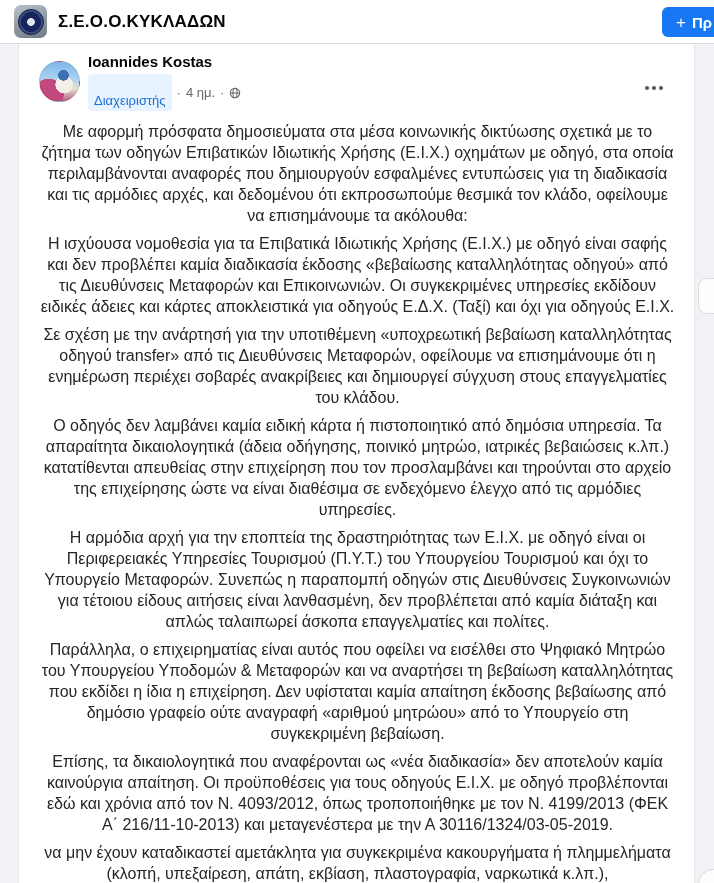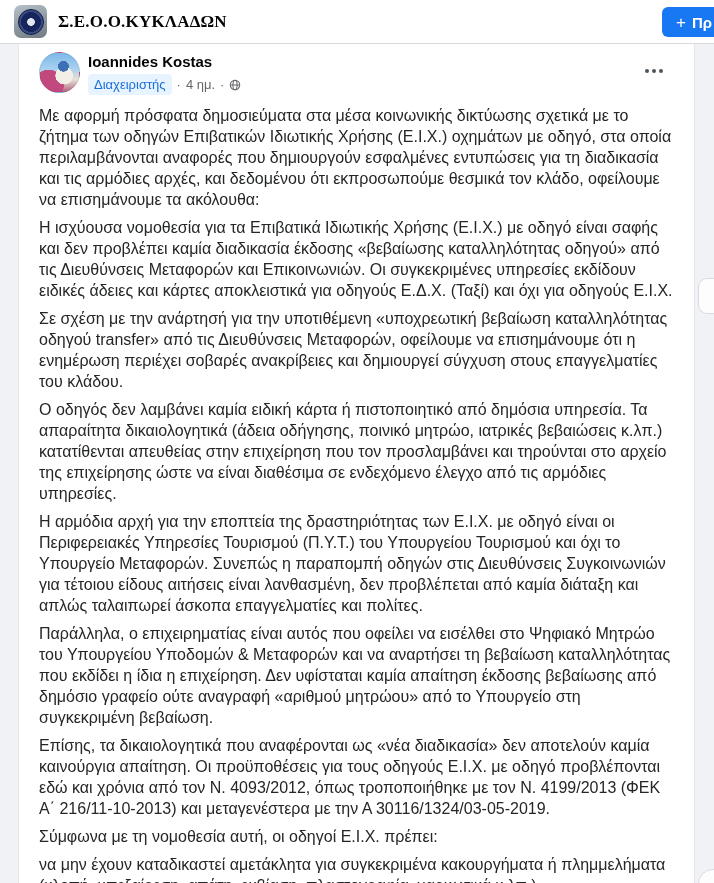--- a/index.html
+++ b/index.html
@@ -34,21 +34,20 @@
     background:
       radial-gradient(circle at 50% 50%, #dfe8ee 0 22%, #16265c 23% 58%, #3b4c85 59% 78%, #101d45 79% 100%);
     border: 1px solid #0e1a3e;
   }
   .page-title {
     font-size: 17px;
     font-weight: bold;
     color: #050505;
     margin-left: 11px;
     letter-spacing: .2px;
-    font-family: Liberation Serif, serif;
   }
   .promote-btn {
     position: absolute;
     top: 7px;
     right: -68px;
     width: 120px;
     height: 30px;
     background: #1877f2;
     color: #ffffff;
     border: none;
@@ -70,60 +69,61 @@
     margin-left: 18px;
     width: 677px;
     min-height: 839px;
     background: #ffffff;
     border-left: 1px solid #e4e6ea;
     border-right: 1px solid #e4e6ea;
     padding: 7px 16px 14px 13px;
   }
 
   
-  .post-header { display: flex; align-items: flex-start; }
+  .post-header { display: flex; align-items: center; }
   .avatar {
     width: 41px; height: 41px; border-radius: 50%;
     flex: 0 0 auto;
     margin: 1px 8px 0 7px;
     border: 1px solid rgba(0,0,0,.08);
     background:
       radial-gradient(circle at 60% 34%, #3d6fb5 0 15%, rgba(0,0,0,0) 16%),
       radial-gradient(circle at 62% 58%, #f3efe7 0 26%, rgba(0,0,0,0) 27%),
       radial-gradient(circle at 22% 82%, #c2497e 0 34%, rgba(0,0,0,0) 35%),
       linear-gradient(180deg, #7db8e9 0%, #a9d1ef 42%, #e6e0d6 68%, #b4637f 100%);
   }
   .author-block { display: flex; flex-direction: column; gap: 3px; padding-top: 2px; }
   .author-name { font-size: 15px; font-weight: bold; color: #050505; line-height: 1.2; }
   .meta-row { display: flex; align-items: center; gap: 5px; font-size: 13px; color: #65676b; }
   .admin-badge {
     background: #e7f3ff;
     color: #1a6ed8;
     font-size: 13px;
-    padding: 3px 6px 2px;
+    padding: 19px 6px 2px;
     border-radius: 4px;
     line-height: 1.25;
   }
   .globe-icon svg { display: block; }
   .more-btn {
     margin-left: auto;
     margin-right: 11px;
     margin-top: 14px;
     background: none; border: none; cursor: pointer;
     display: flex; gap: 3px; padding: 4px;
   }
   .more-btn i { width: 4px; height: 4px; border-radius: 50%; background: #50555b; }
 
   
   .post-body { margin-top: 10px; padding-left: 7px; padding-right: 2px; }
   .post-body p {
     font-size: 16px;
     line-height: 21px;
     color: #242628;
     margin-bottom: 7px;
+    text-align: center;
   }
 
   
   .edge-tab {
     position: absolute;
     right: 0;
     top: 234px;
     width: 16px;
     height: 36px;
     background: #fdfdfe;
@@ -185,21 +185,20 @@
     </header>
 
     <div class="post-body">
       <p>Με αφορμή πρόσφατα δημοσιεύματα στα μέσα κοινωνικής δικτύωσης σχετικά με το ζήτημα των οδηγών Επιβατικών Ιδιωτικής Χρήσης (Ε.Ι.Χ.) οχημάτων με οδηγό, στα οποία περιλαμβάνονται αναφορές που δημιουργούν εσφαλμένες εντυπώσεις για τη διαδικασία και τις αρμόδιες αρχές, και δεδομένου ότι εκπροσωπούμε θεσμικά τον κλάδο, οφείλουμε να επισημάνουμε τα ακόλουθα:</p>
       <p>Η ισχύουσα νομοθεσία για τα Επιβατικά Ιδιωτικής Χρήσης (Ε.Ι.Χ.) με οδηγό είναι σαφής και δεν προβλέπει καμία διαδικασία έκδοσης «βεβαίωσης καταλληλότητας οδηγού» από τις Διευθύνσεις Μεταφορών και Επικοινωνιών. Οι συγκεκριμένες υπηρεσίες εκδίδουν ειδικές άδειες και κάρτες αποκλειστικά για οδηγούς Ε.Δ.Χ. (Ταξί) και όχι για οδηγούς Ε.Ι.Χ.</p>
       <p>Σε σχέση με την ανάρτησή για την υποτιθέμενη «υποχρεωτική βεβαίωση καταλληλότητας οδηγού transfer» από τις Διευθύνσεις Μεταφορών, οφείλουμε να επισημάνουμε ότι η ενημέρωση περιέχει σοβαρές ανακρίβειες και δημιουργεί σύγχυση στους επαγγελματίες του κλάδου.</p>
       <p>Ο οδηγός δεν λαμβάνει καμία ειδική κάρτα ή πιστοποιητικό από δημόσια υπηρεσία. Τα απαραίτητα δικαιολογητικά (άδεια οδήγησης, ποινικό μητρώο, ιατρικές βεβαιώσεις κ.λπ.) κατατίθενται απευθείας στην επιχείρηση που τον προσλαμβάνει και τηρούνται στο αρχείο της επιχείρησης ώστε να είναι διαθέσιμα σε ενδεχόμενο έλεγχο από τις αρμόδιες υπηρεσίες.</p>
       <p>Η αρμόδια αρχή για την εποπτεία της δραστηριότητας των Ε.Ι.Χ. με οδηγό είναι οι Περιφερειακές Υπηρεσίες Τουρισμού (Π.Υ.Τ.) του Υπουργείου Τουρισμού και όχι το Υπουργείο Μεταφορών. Συνεπώς η παραπομπή οδηγών στις Διευθύνσεις Συγκοινωνιών για τέτοιου είδους αιτήσεις είναι λανθασμένη, δεν προβλέπεται από καμία διάταξη και απλώς ταλαιπωρεί άσκοπα επαγγελματίες και πολίτες.</p>
       <p>Παράλληλα, ο επιχειρηματίας είναι αυτός που οφείλει να εισέλθει στο Ψηφιακό Μητρώο του Υπουργείου Υποδομών &amp; Μεταφορών και να αναρτήσει τη βεβαίωση καταλληλότητας που εκδίδει η ίδια η επιχείρηση. Δεν υφίσταται καμία απαίτηση έκδοσης βεβαίωσης από δημόσιο γραφείο ούτε αναγραφή «αριθμού μητρώου» από το Υπουργείο στη συγκεκριμένη βεβαίωση.</p>
       <p>Επίσης, τα δικαιολογητικά που αναφέρονται ως «νέα διαδικασία» δεν αποτελούν καμία καινούργια απαίτηση. Οι προϋποθέσεις για τους οδηγούς Ε.Ι.Χ. με οδηγό προβλέπονται εδώ και χρόνια από τον Ν. 4093/2012, όπως τροποποιήθηκε με τον Ν. 4199/2013 (ΦΕΚ Α΄ 216/11-10-2013) και μεταγενέστερα με την Α 30116/1324/03-05-2019.</p>
-      <p>Σύμφωνα με τη νομοθεσία αυτή, οι οδηγοί Ε.Ι.Χ. πρέπει:</p>
       <p>να μην έχουν καταδικαστεί αμετάκλητα για συγκεκριμένα κακουργήματα ή πλημμελήματα (κλοπή, υπεξαίρεση, απάτη, εκβίαση, πλαστογραφία, ναρκωτικά κ.λπ.),</p>
 
     </div>
   </article>
 
   <div class="edge-tab"></div>
   <div class="edge-fab"></div>
 </div>
 
 </body></html>

